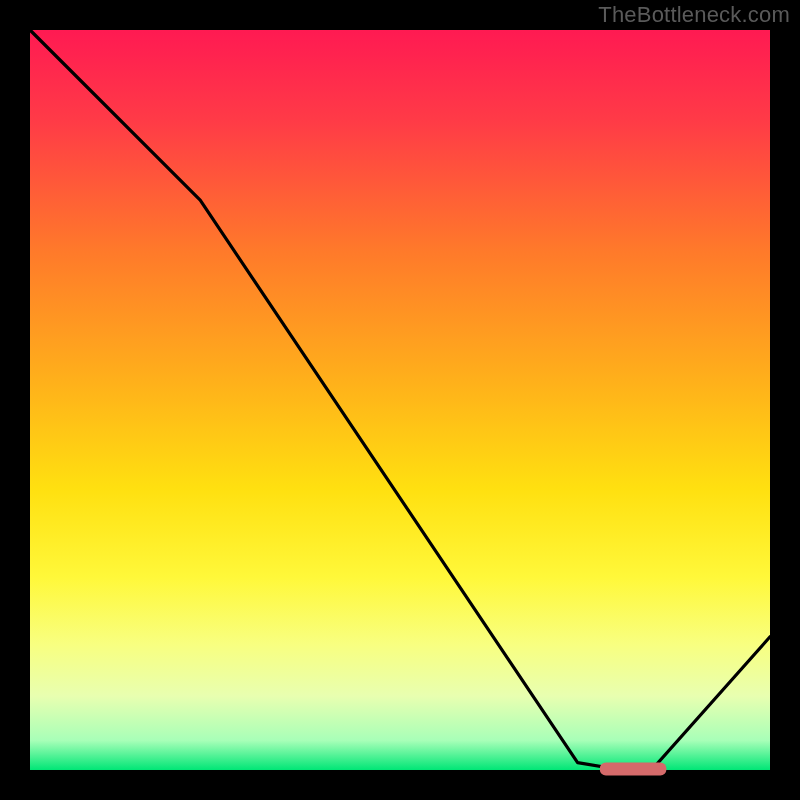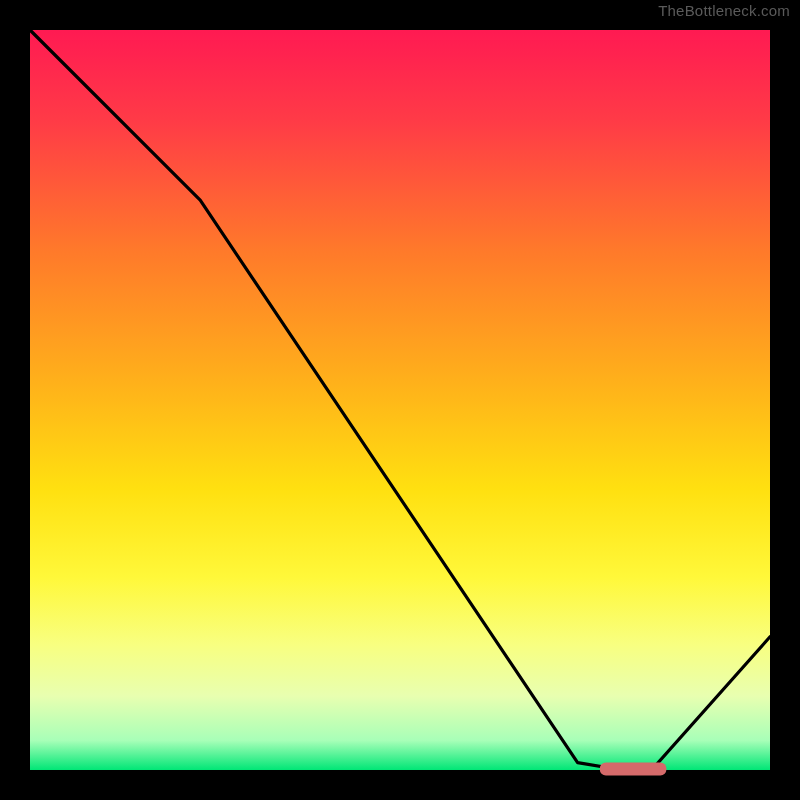--- a/index.html
+++ b/index.html
@@ -14,21 +14,21 @@
   .container {
     position: relative;
     width: 800px;
     height: 800px;
   }
   .watermark {
     position: absolute;
     top: 2px;
     right: 10px;
     color: #5a5a5a;
-    font-size: 15px;
+    font-size: 22px;
     font-weight: 500;
     letter-spacing: 0.2px;
     z-index: 10;
   }
   svg.plot {
     position: absolute;
     top: 0;
     left: 0;
     width: 800px;
     height: 800px;

